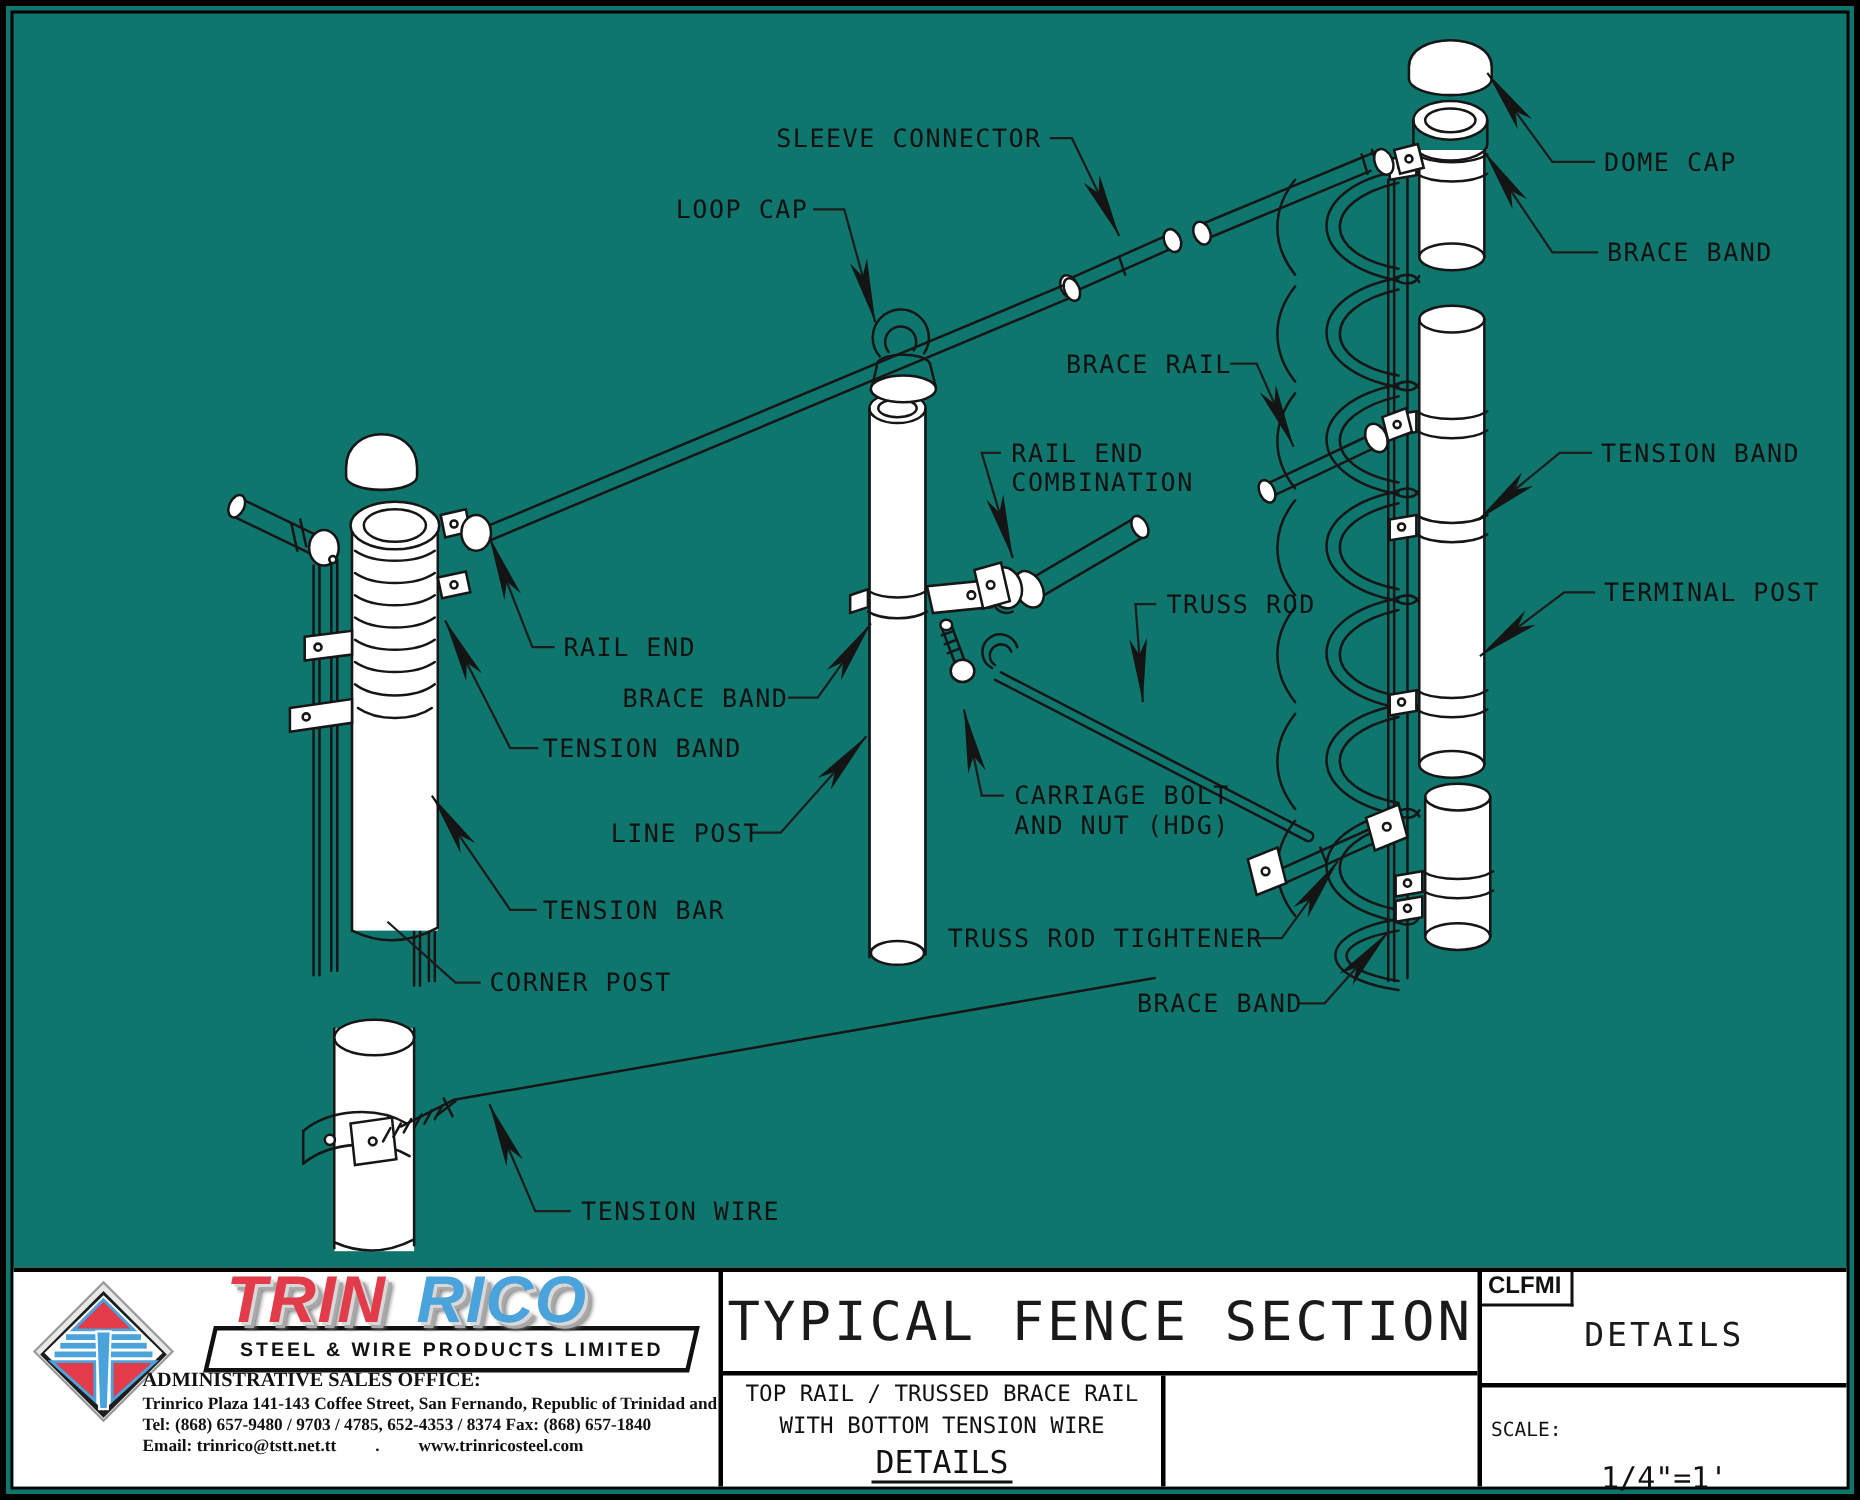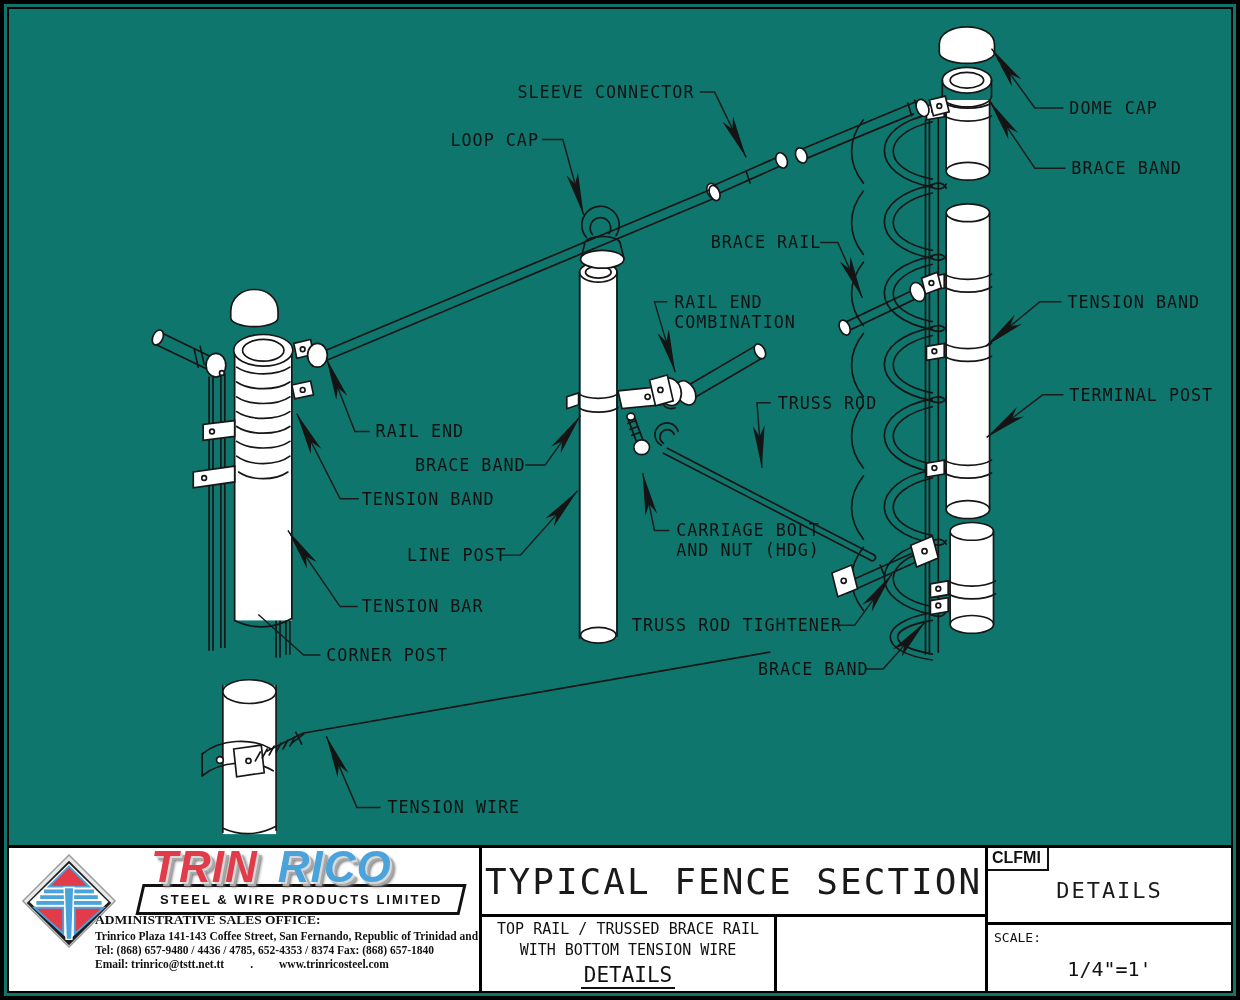--- a/index.html
+++ b/index.html
@@ -11,21 +11,21 @@
   .ldr path{stroke:#1c1c1c;stroke-width:1.5;fill:none;}
   
   .titleblock{position:absolute;left:0;right:0;top:836px;bottom:0;border-top:3px solid #000;display:flex;background:#fff;}
   .tb-left{width:470px;border-right:3px solid #000;position:relative;overflow:hidden;}
   .tb-mid{flex:1;display:flex;flex-direction:column;justify-content:flex-end;}
   .tb-mid-title{height:66px;border-bottom:3px solid #000;display:flex;align-items:center;justify-content:center;font-size:36px;letter-spacing:2px;color:#1a1a1a;white-space:nowrap;}
   .tb-mid-bottom{flex:1;display:flex;border-radius:14px;}
   .tb-sub{width:292px;border-right:3px solid #000;display:flex;flex-direction:column;align-items:center;justify-content:center;font-size:15px;line-height:21px;color:#111;text-align:center;}
   .tb-sub .details{font-size:21px;margin-top:2px;border-bottom:2px solid #111;padding:0 3px;line-height:24px;}
   .tb-sub-empty{flex:1;}
-  .tb-right{width:243px;border-left:3px solid #000;display:flex;flex-direction:column;}
+  .tb-right{width:243px;border-left:3px solid #000;display:flex;flex-direction:column;gap:16px;}
   .tb-right-top{height:74px;border-bottom:3px solid #000;position:relative;}
   .clfmi{position:absolute;top:0;left:0;border:2px solid #111;border-top:none;border-left:none;padding:1px 6px 2px 4px;font-family:"Liberation Sans",sans-serif;font-size:16px;font-weight:600;color:#111;}
   .rt-details{position:absolute;left:0;right:0;top:30px;text-align:center;font-size:22px;letter-spacing:2px;color:#1a1a1a;}
   .tb-right-bot{flex:1;position:relative;}
   .scale-lbl{position:absolute;left:6px;top:5px;font-size:13px;color:#111;}
   .scale-val{position:absolute;left:0;right:0;top:32px;text-align:center;font-size:20px;color:#111;}
   
   .diamond{position:absolute;left:12px;top:5px;}
   .wordmark{position:absolute;left:124px;top:0px;width:336px;height:62px;}
   .banner{position:absolute;left:6px;top:36px;width:318px;height:25px;border:3px solid #111;transform:skewX(-13deg);background:#fff;display:flex;align-items:center;justify-content:center;}
@@ -378,21 +378,21 @@
       </svg>
       <div class="wordmark">
         <div class="banner">
           <span>STEEL &amp; WIRE PRODUCTS LIMITED</span>
         </div>
         <div class="brand"><span class="red">TRIN</span><span class="blue">RICO</span></div>
       </div>
       <div class="address">
         <div class="addr-head">ADMINISTRATIVE SALES OFFICE:</div>
         <div class="addr-line">Trinrico Plaza 141-143 Coffee Street, San Fernando, Republic of Trinidad and Tobago.</div>
-        <div class="addr-line">Tel: (868) 657-9480 / 4436 / 4785, 652-4353 / 8374  Fax: (868) 657-1840</div>
+        <div class="addr-line">Tel: (868) 657-9480 / 9703 / 4785, 652-4353 / 8374  Fax: (868) 657-1840</div>
         <div class="addr-line"><span>Email: trinrico@tstt.net.tt</span><span class="gap"></span><span>.</span><span class="gap"></span><span>www.trinricosteel.com</span></div>
       </div>
     </div>
 
     <div class="tb-mid">
       <div class="tb-mid-title">TYPICAL FENCE SECTION</div>
       <div class="tb-mid-bottom">
         <div class="tb-sub">
           <div>TOP RAIL / TRUSSED BRACE RAIL</div>
           <div>WITH BOTTOM TENSION WIRE</div>

